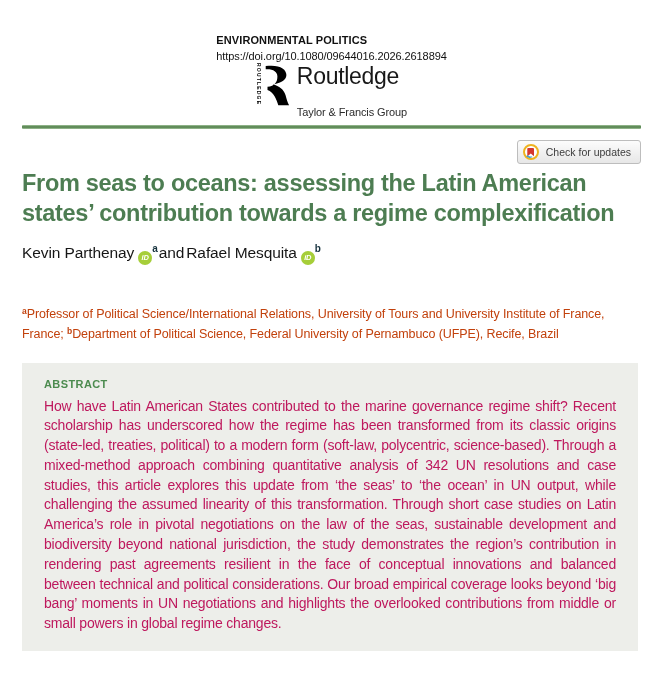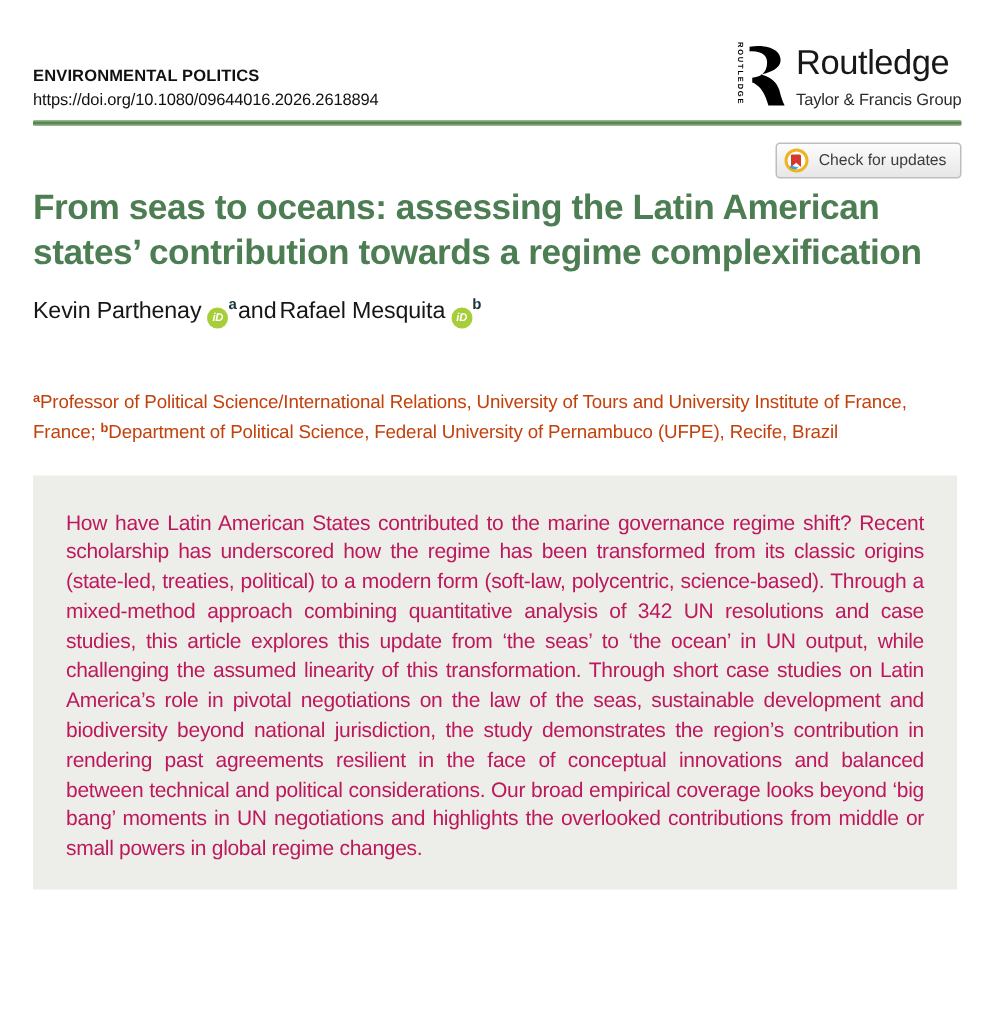--- a/index.html
+++ b/index.html
@@ -7,35 +7,35 @@
   body {
     width: 661px; height: 681px;
     font-family: "Liberation Sans", "DejaVu Sans", sans-serif;
     color: #121212;
     position: relative;
     overflow: hidden;
   }
   .page { padding: 27px 20px 0 22px; }
 
   
-  .header-row { display: flex; justify-content: space-between; align-items: flex-end; }
+  .header-row { display: flex; justify-content: space-between; align-items: center; flex-direction: column; }
   .journal-block { padding-top: 7px; }
   .journal-name { font-size: 11px; font-weight: bold; letter-spacing: .1px; color: #111; }
   .journal-doi  { font-size: 11px; font-weight: normal; margin-top: 4px; letter-spacing: -.1px; color: #111; }
 
   .logo-block { display: flex; align-items: flex-start; }
   .vert-text {
     writing-mode: vertical-rl; text-orientation: sideways;
     font-size: 5px; font-weight: bold; letter-spacing: 1.2px;
     height: 44px; color: #000; margin-right: 1px; padding-top: 1px;
   }
   .mark-svg { width: 27px; height: 46px; display: block; }
   .pub-names { margin-left: 7px; padding-top: 3px; }
   .pub-name { font-size: 23px; color: #181818; letter-spacing: -.3px; line-height: 1; }
-  .pub-group { font-size: 11px; color: #2b2b2b; margin-top: 8px; letter-spacing: -.1px; }
+  .pub-group { font-size: 11px; color: #2b2b2b; margin-top: 18px; letter-spacing: -.1px; }
 
   .green-rule {
     height: 4px; margin-top: 7px;
     background: linear-gradient(#a3c49c, #4c7a45 50%, #a3c49c);
     border-radius: 1px;
   }
 
   
   .badge-row { display: flex; justify-content: flex-end; margin-top: 11px; }
   .crossmark-badge {
@@ -141,16 +141,17 @@
 
   <div class="authors-line">
     <span class="author-name">Kevin Parthenay</span><span class="orcid-icon">iD</span><span class="author-sup">a</span><span class="authors-connector">and</span><span class="author-name">Rafael Mesquita</span><span class="orcid-icon">iD</span><span class="author-sup">b</span>
   </div>
 
   <div class="affiliations">
     <span class="affil-sup">a</span><span>Professor of Political Science/International Relations, University of Tours and University Institute of France, France; </span><span class="affil-sup">b</span><span>Department of Political Science, Federal University of Pernambuco (UFPE), Recife, Brazil</span>
   </div>
 
   <div class="abstract-box">
+    <div class="abstract-heading">ABSTRACT</div>
     <div class="abstract-body">How have Latin American States contributed to the marine governance regime shift? Recent scholarship has underscored how the regime has been transformed from its classic origins (state-led, treaties, political) to a modern form (soft-law, polycentric, science-based). Through a mixed-method approach combining quantitative analysis of 342 UN resolutions and case studies, this article explores this update from ‘the seas’ to ‘the ocean’ in UN output, while challenging the assumed linearity of this transformation. Through short case studies on Latin America’s role in pivotal negotiations on the law of the seas, sustainable development and biodiversity beyond national jurisdiction, the study demonstrates the region’s contribution in rendering past agreements resilient in the face of conceptual innovations and balanced between technical and political considerations. Our broad empirical coverage looks beyond ‘big bang’ moments in UN negotiations and highlights the overlooked contributions from middle or small powers in global regime changes.</div>
   </div>
 
 </div>
 
 </body></html>

